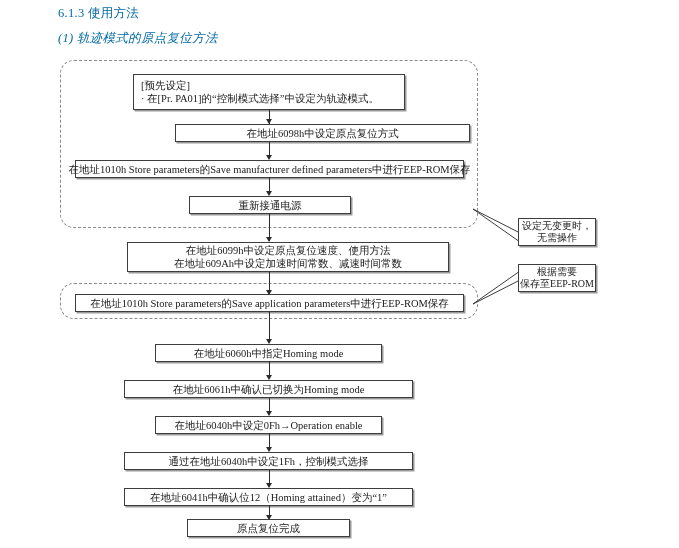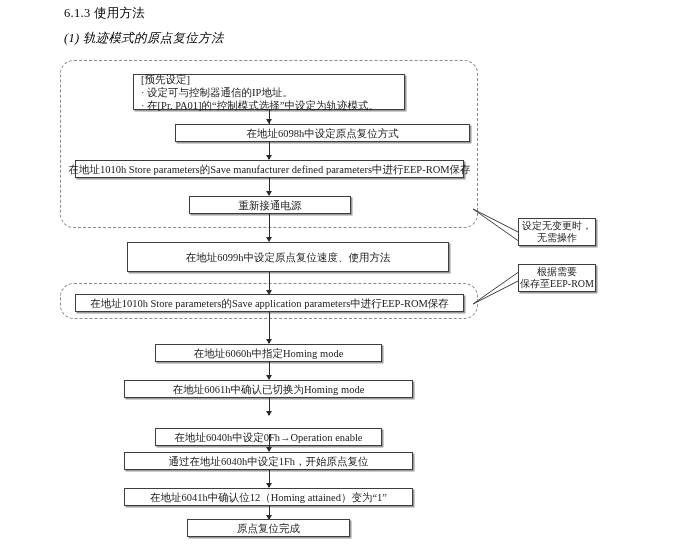--- a/index.html
+++ b/index.html
@@ -15,22 +15,21 @@
     color: #1a1a1a;
     overflow: hidden;
   }
 
   
   .heading {
     position: absolute;
     font-size: 12.5px;
     letter-spacing: 0.3px;
     white-space: nowrap;
-    color: #000000;
-    margin-left: 6px;
+    color: #0369a1;
   }
   #h-section { left: 58px; top: 5px; }
   #h-sub     { left: 58px; top: 30px; font-style: italic; }
 
   
   .dashed-group {
     position: absolute;
     border: 1px dashed #8a8a8a;
     border-radius: 14px;
     box-sizing: border-box;
@@ -105,21 +104,20 @@
 <div class="heading" id="h-section">6.1.3 使用方法</div>
 
 <div class="heading" id="h-sub">(1) 轨迹模式的原点复位方法</div>
 
 <div class="dashed-group" id="group-1" style="left:60px; top:60px; width:418px; height:168px;"></div>
 
 <div class="dashed-group" id="group-2" style="left:60px; top:283px; width:418px; height:36px;"></div>
 
 <div class="fbox left-align" style="left:133px; top:74px; width:272px; height:36px;">
   <span class="ln">[预先设定]</span>
-  <span class="ln">· 设定可与控制器通信的IP地址。</span>
   <span class="ln">· 在[Pr. PA01]的“控制模式选择”中设定为轨迹模式。</span>
 </div>
 
 <div class="vline" style="left:269px; top:110px; height:14px;"></div>
 <div class="arrowhead" style="left:265.5px; top:119px;"></div>
 
 <div class="fbox" style="left:175px; top:124px; width:295px; height:18px;">
   <span class="ln">在地址6098h中设定原点复位方式</span>
 </div>
 
@@ -135,20 +133,21 @@
 
 <div class="fbox" style="left:189px; top:196px; width:162px; height:18px;">
   <span class="ln">重新接通电源</span>
 </div>
 
 <div class="vline" style="left:269px; top:214px; height:27px;"></div>
 <div class="arrowhead" style="left:265.5px; top:237px;"></div>
 
 <div class="fbox" style="left:127px; top:242px; width:322px; height:30px;">
   <span class="ln">在地址6099h中设定原点复位速度、使用方法</span>
+  <span class="ln">在地址609Ah中设定加速时间常数、减速时间常数</span>
 </div>
 
 <div class="vline" style="left:269px; top:272px; height:22px;"></div>
 <div class="arrowhead" style="left:265.5px; top:290px;"></div>
 
 <div class="fbox" style="left:75px; top:294px; width:389px; height:18px;">
   <span class="ln">在地址1010h Store parameters的Save application parameters中进行EEP-ROM保存</span>
 </div>
 
 <div class="vline" style="left:269px; top:312px; height:31px;"></div>
@@ -161,29 +160,29 @@
 <div class="vline" style="left:269px; top:362px; height:17px;"></div>
 <div class="arrowhead" style="left:265.5px; top:375px;"></div>
 
 <div class="fbox" style="left:124px; top:380px; width:289px; height:18px;">
   <span class="ln">在地址6061h中确认已切换为Homing mode</span>
 </div>
 
 <div class="vline" style="left:269px; top:398px; height:17px;"></div>
 <div class="arrowhead" style="left:265.5px; top:411px;"></div>
 
-<div class="fbox" style="left:155px; top:416px; width:227px; height:18px;margin-top:12px;">
+<div class="fbox" style="left:155px; top:416px; width:227px; height:18px;">
   <span class="ln">在地址6040h中设定0Fh→Operation enable</span>
 </div>
 
 <div class="vline" style="left:269px; top:434px; height:17px;"></div>
 <div class="arrowhead" style="left:265.5px; top:447px;"></div>
 
 <div class="fbox" style="left:124px; top:452px; width:289px; height:18px;">
-  <span class="ln">通过在地址6040h中设定1Fh，开始原点复位</span>
+  <span class="ln">通过在地址6040h中设定1Fh，控制模式选择</span>
 </div>
 
 <div class="vline" style="left:269px; top:470px; height:17px;"></div>
 <div class="arrowhead" style="left:265.5px; top:483px;"></div>
 
 <div class="fbox" style="left:124px; top:488px; width:289px; height:18px;">
   <span class="ln">在地址6041h中确认位12（Homing attained）变为“1”</span>
 </div>
 
 <div class="vline" style="left:269px; top:506px; height:13px;"></div>

